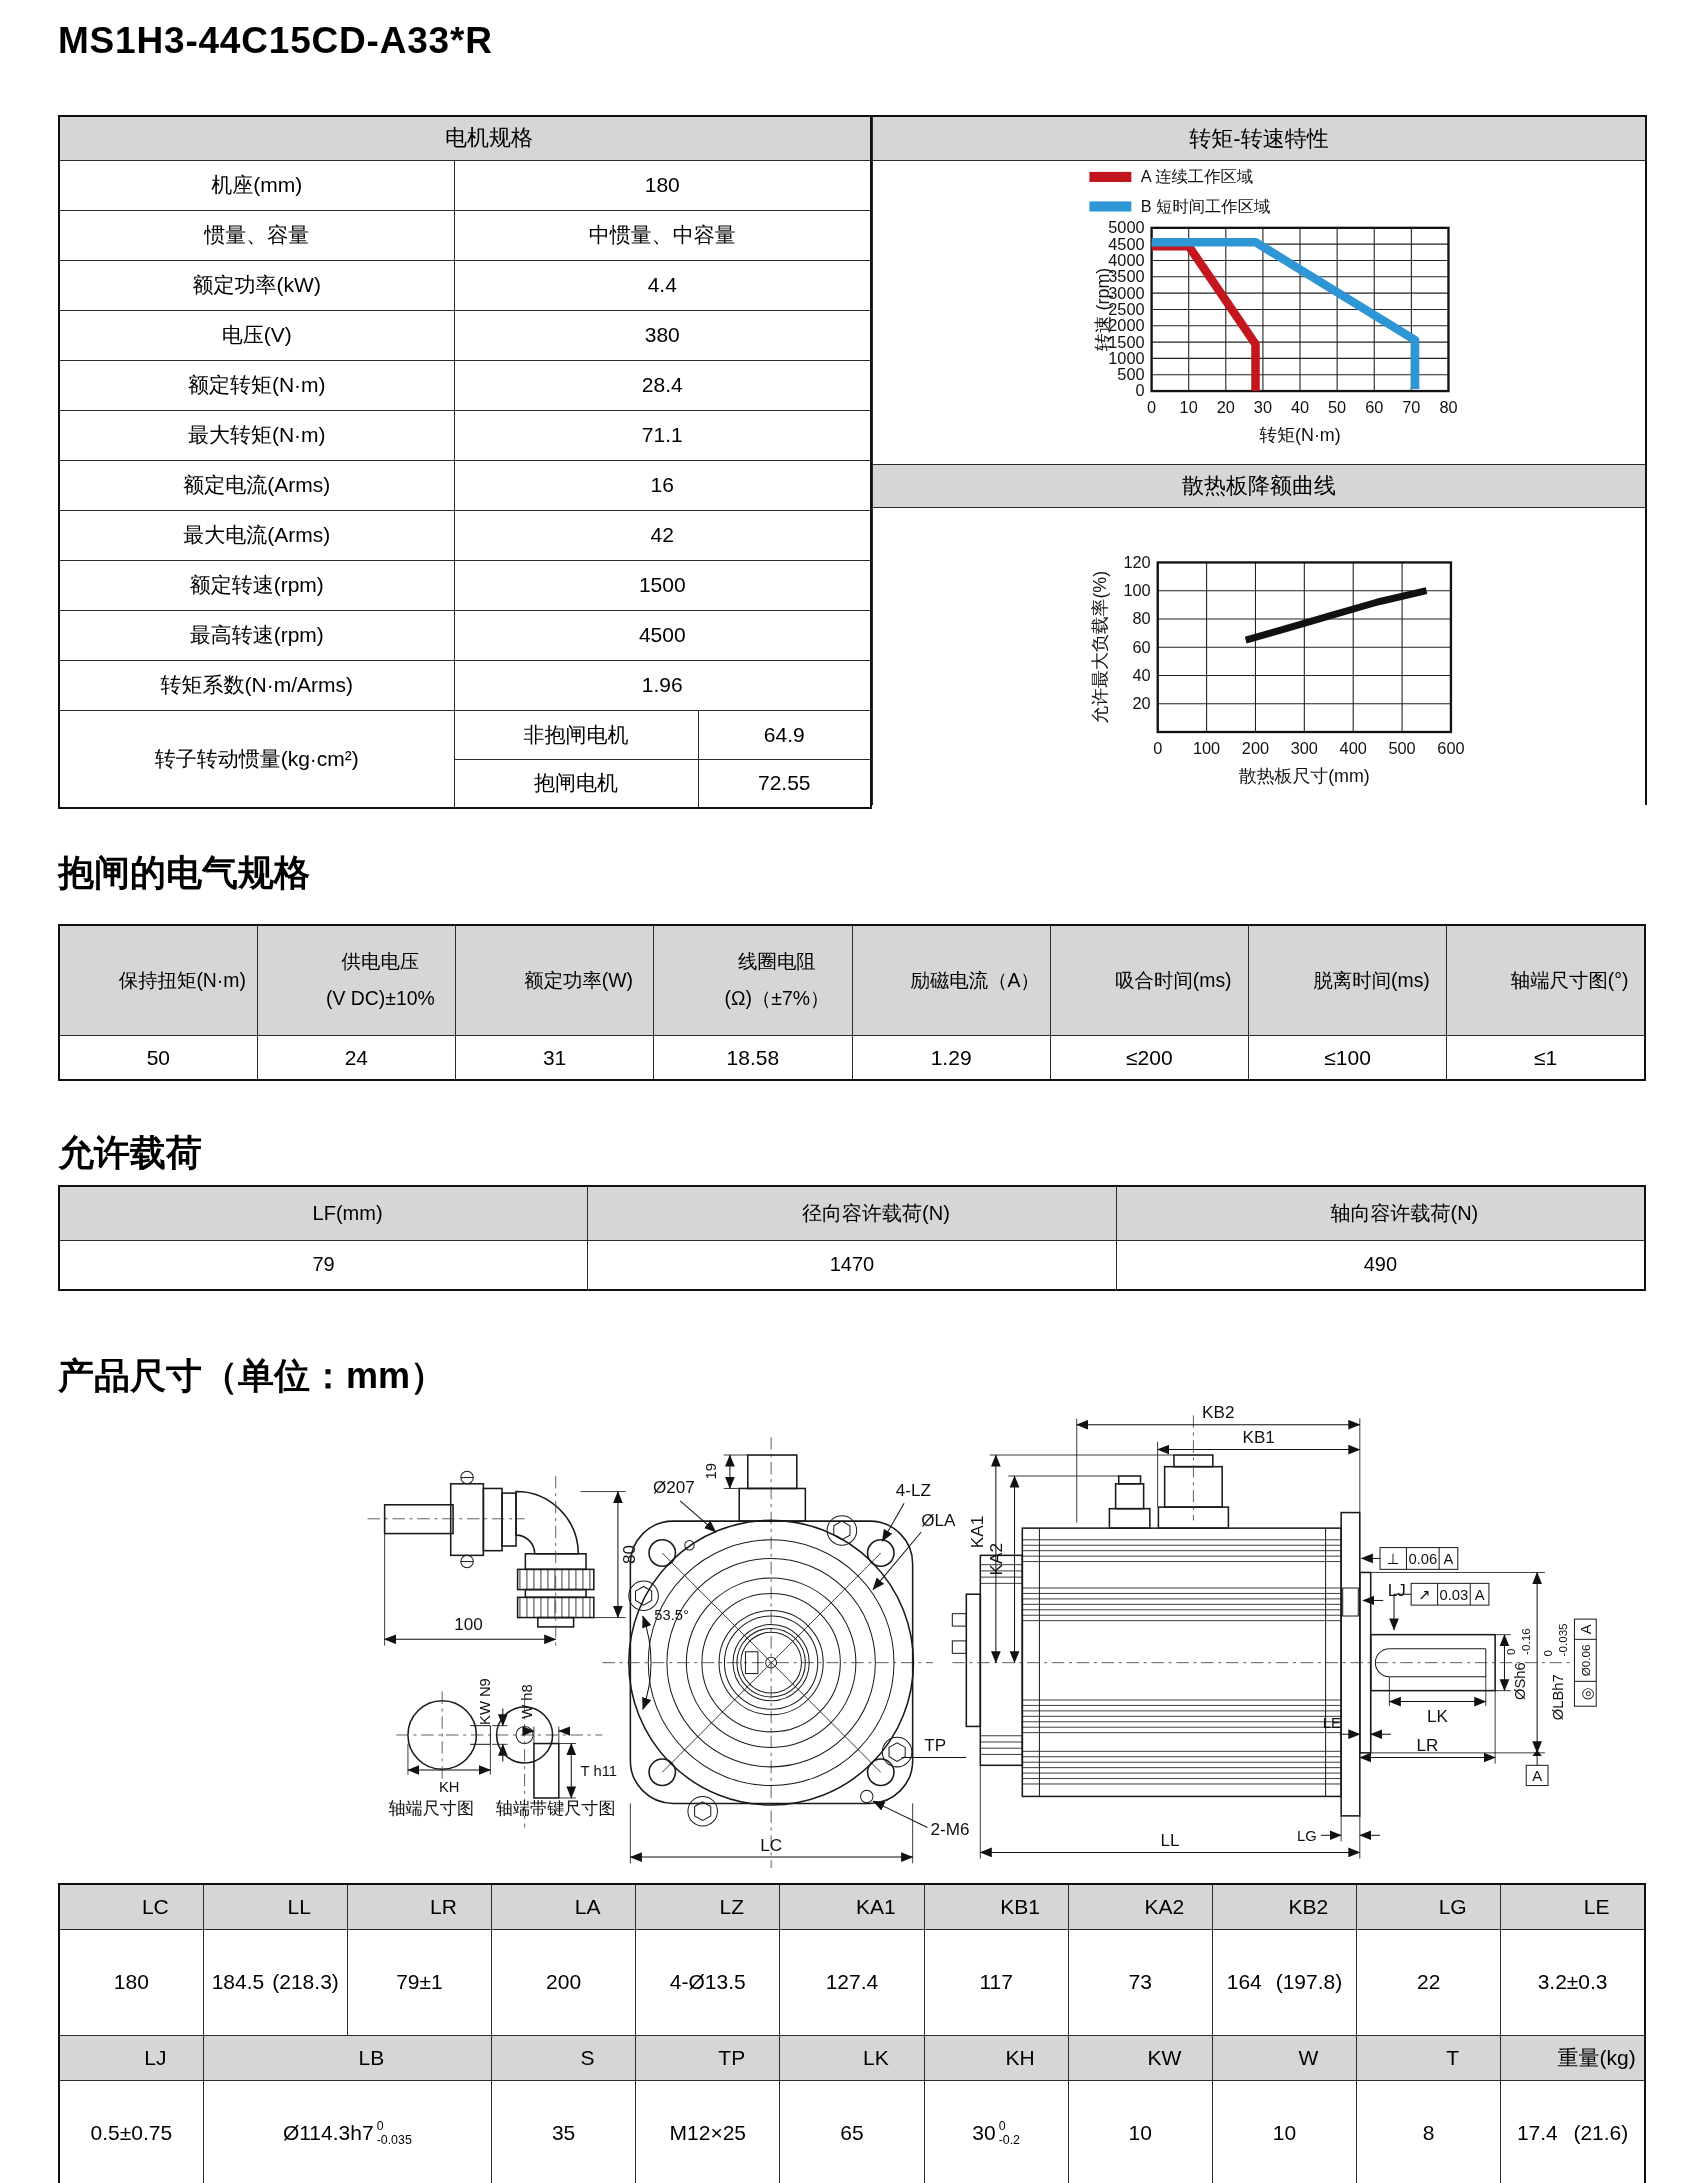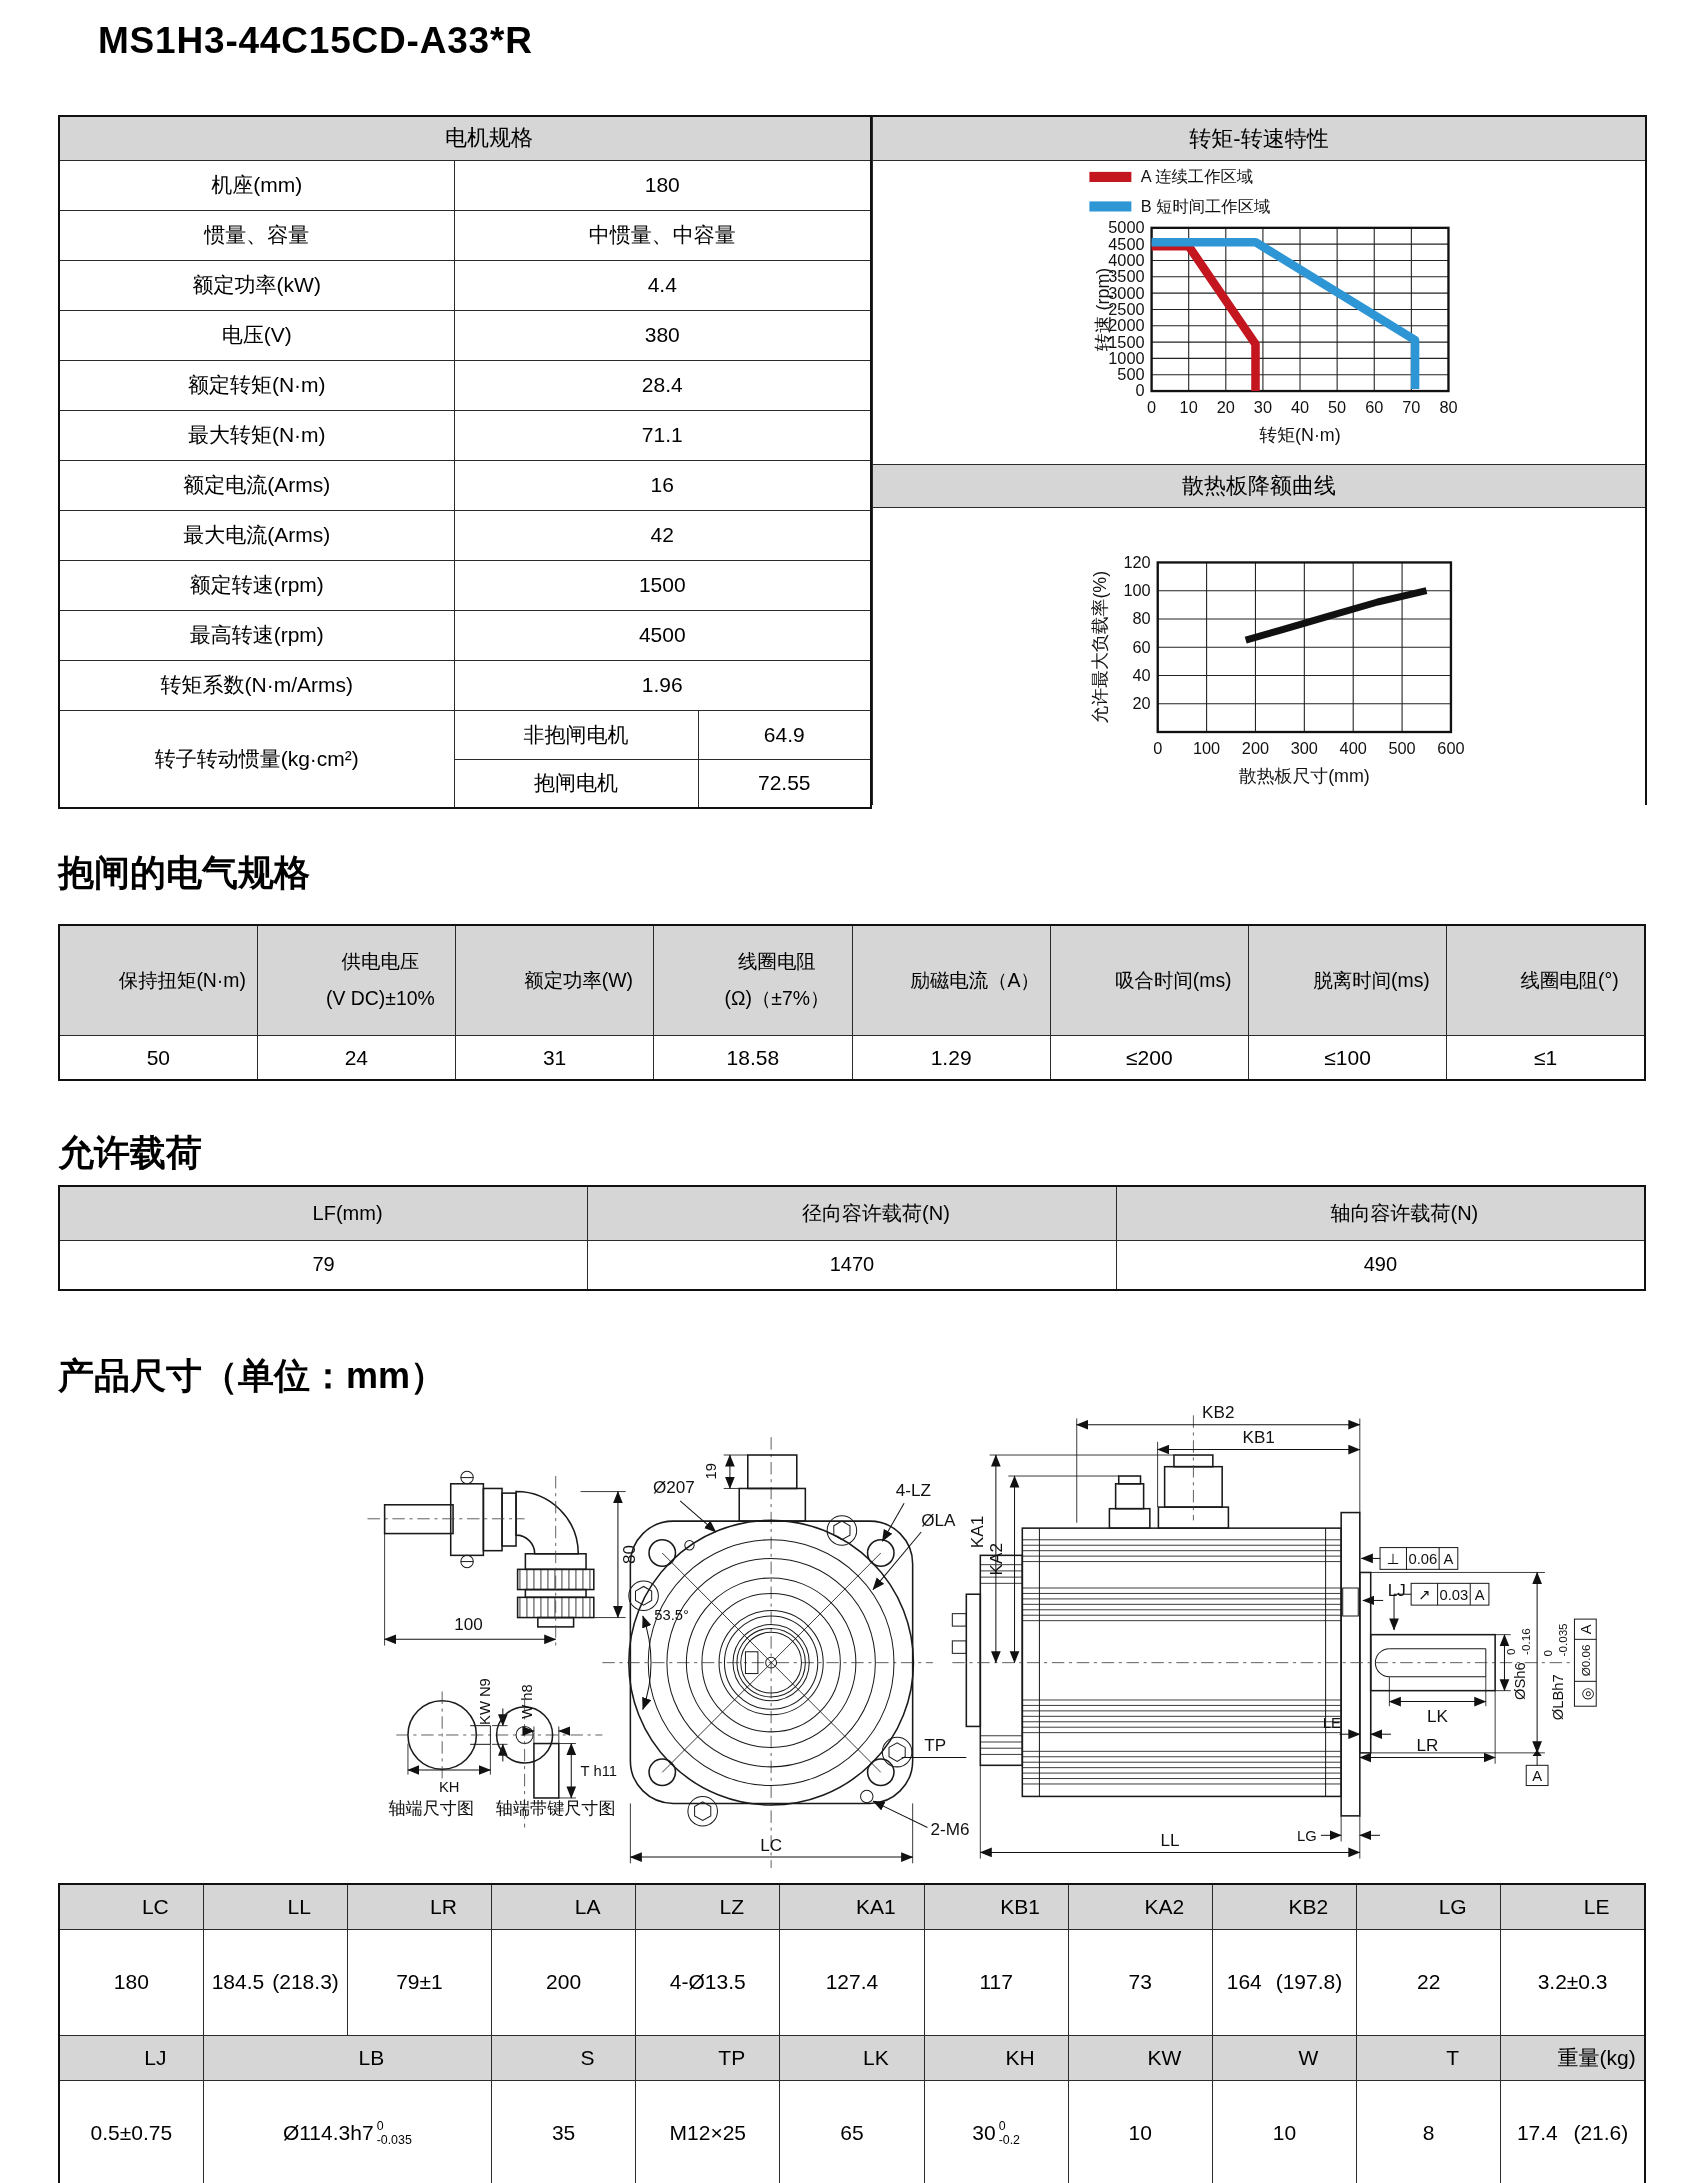--- a/index.html
+++ b/index.html
@@ -1,19 +1,19 @@
 <!DOCTYPE html>
 <html style="font-size:12.4px"><head>
 <meta charset="utf-8">
 <style>
   * { box-sizing: border-box; margin: 0; padding: 0; }
   html,body { width:1704px; background:#fff; color:#000;
     font-family:"Liberation Sans","DejaVu Sans",sans-serif; }
   .page { position:relative; width:1704px; height:2183px; background:#fff; overflow:hidden; }
-  h1.title { position:absolute; left:58px; top:20px; font-size:37px; font-weight:bold; letter-spacing:0.8px;margin-left:40px; }
+  h1.title { position:absolute; left:58px; top:20px; font-size:37px; font-weight:bold; letter-spacing:0.8px; }
   .sec-title { position:absolute; left:58px; font-size:36px; font-weight:bold; }
 
   table { border-collapse:collapse; table-layout:fixed; }
   td { border:1.2px solid #2b2b2b; text-align:center; vertical-align:middle; font-size:21px; padding:0; }
   .otable { border:2.3px solid #111; }
   .hdr-bg { background:#d6d6d6;padding-left:48px; }
 
   .spec-wrap { position:absolute; left:58px; top:115px; width:1588px; height:690px; display:flex; }
   .spec-table { width:813px; height:690px; }
   .chart-col { width:775px; height:690px; border:2.3px solid #111; border-left:1.2px solid #2b2b2b; }
@@ -241,21 +241,21 @@
           </td>
       <td class="hdr-bg">
             <div>吸合时间(ms)</div>
             <div></div>
           </td>
       <td class="hdr-bg">
             <div>脱离时间(ms)</div>
             <div></div>
           </td>
       <td class="hdr-bg">
-            <div>线圈电阻(°)</div>
+            <div>轴端尺寸图(°)</div>
             <div></div>
           </td>
     </tr>
     <tr class="data">
       <td>50</td>
       <td>24</td>
       <td>31</td>
       <td>18.58</td>
       <td>1.29</td>
       <td>≤200</td>

